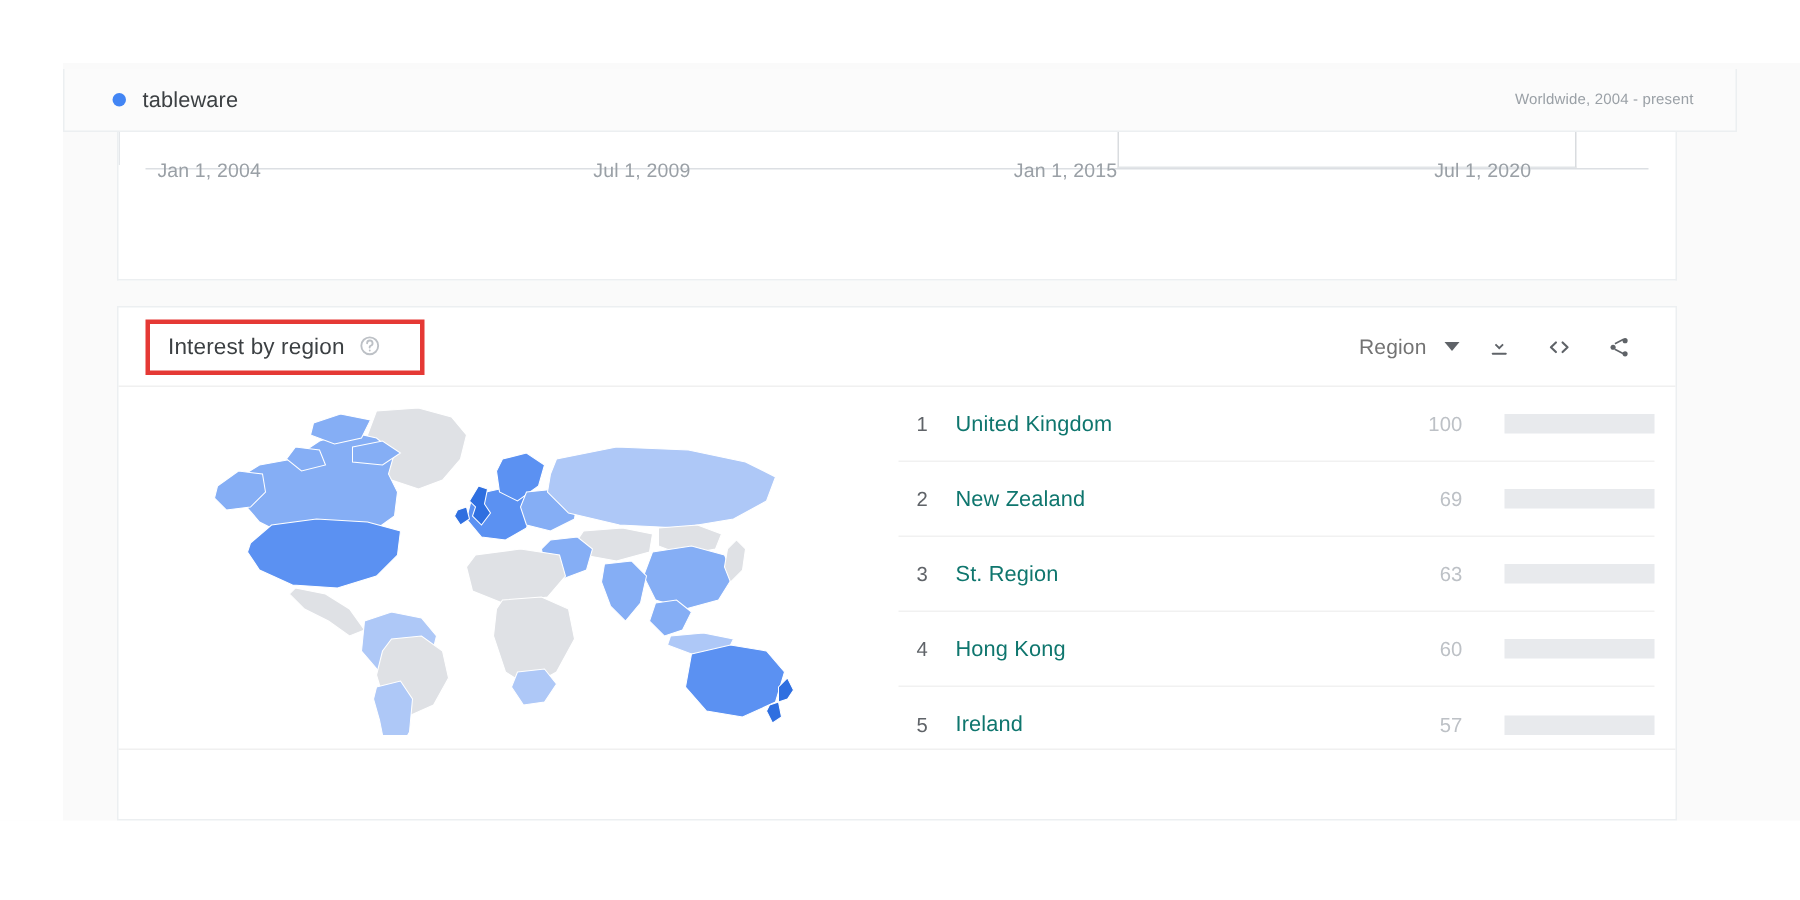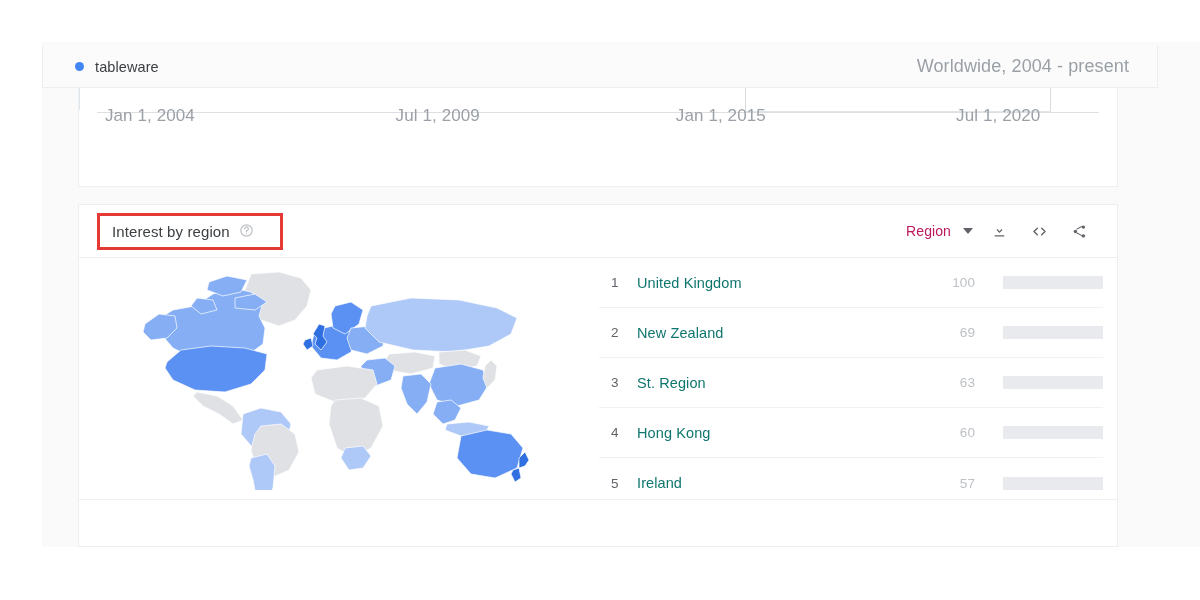--- a/index.html
+++ b/index.html
@@ -39,21 +39,21 @@
   .term-wrap { display: flex; align-items: center; gap: 11px; }
   .term-dot {
     width: 9px; height: 9px; border-radius: 50%;
     background: #4285f4; flex: none;
   }
   .term-label {
     font-size: 14.5px; color: #3c4043; letter-spacing: .1px;
   }
   .header-meta {
     margin-left: auto;
-    font-size: 18px; color: #9aa0a6; letter-spacing: .1px;
+    font-size: 10px; color: #9aa0a6; letter-spacing: .1px;
   }
 
   
   .ts-card {
     position: absolute; left: 78px; top: 88px;
     width: 1040px; height: 99px;
     background: #ffffff;
     border: 1px solid #eceff1;
     border-top: none;
     overflow: hidden;
@@ -71,21 +71,21 @@
   }
   .ts-sel-edge {
     position: absolute; top: -2px; width: 1px; height: 24px; background: #e4e7ea;
   }
   .ts-axis {
     position: absolute; left: 18px; right: 18px; top: 24px;
     height: 1px; background: #dcdfe3;
   }
   .ts-tick {
     position: absolute; top: 18px;
-    font-size: 17px; color: #9aa0a6; letter-spacing: .1px;
+    font-size: 13px; color: #9aa0a6; letter-spacing: .1px;
     white-space: nowrap;
   }
 
   
   .region-card {
     position: absolute; left: 78px; top: 204px;
     width: 1040px; height: 343px;
     background: #ffffff;
     border: 1px solid #eceff1;
   }
@@ -106,21 +106,21 @@
     font-size: 15px; color: #3c4043; letter-spacing: .1px;
   }
   .help-icon {
     width: 15px; height: 15px; flex: none; color: #bdc1c6;
   }
   .head-tools {
     margin-left: auto; display: flex; align-items: center; gap: 0;
   }
   .region-select {
     display: flex; align-items: center; gap: 12px;
-    font-size: 14px; color: #be185d; letter-spacing: .1px;
+    font-size: 14px; color: #737373; letter-spacing: .1px;
     padding: 6px 6px 6px 8px; cursor: pointer;
   }
   .caret {
     width: 0; height: 0;
     border-left: 5px solid transparent;
     border-right: 5px solid transparent;
     border-top: 6px solid #5f6368;
   }
   .tool-btn {
     width: 40px; height: 34px;

